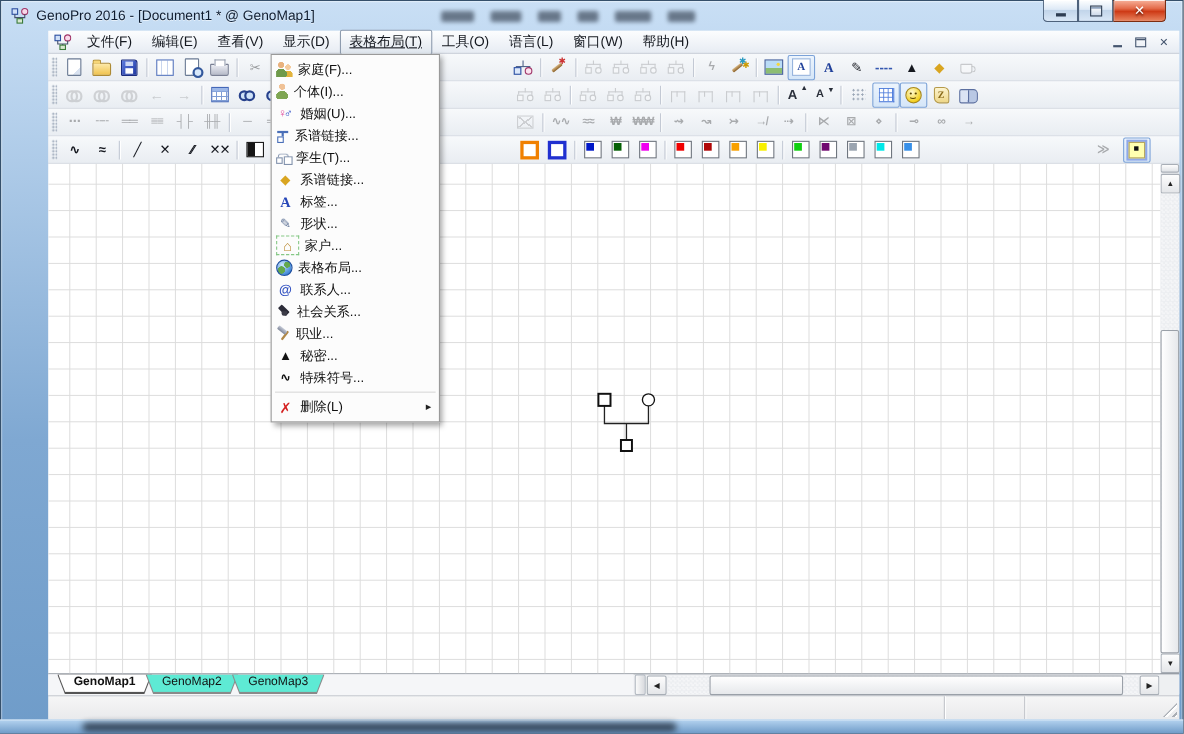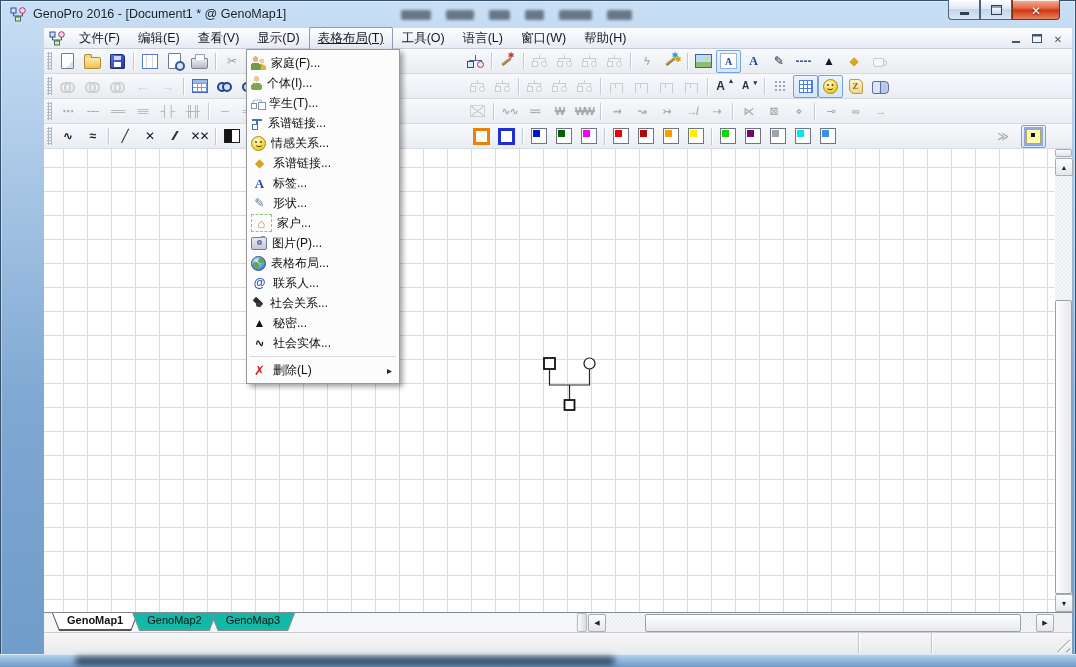--- a/index.html
+++ b/index.html
@@ -142,21 +142,21 @@
   .vsplit{height:6px;flex:none;background:linear-gradient(#fdfdfd,#dfe2e6);border:1px solid #a8aeb6;border-radius:2px;margin-bottom:1px;}
   .sbtn{width:16px;height:16px;flex:none;display:flex;align-items:center;justify-content:center;background:linear-gradient(#fdfdfd,#e4e6e9);border:1px solid #a8aeb6;border-radius:2px;color:#222;font-size:7px;}
   .sb-up::before{content:"▲";} .sb-down::before{content:"▼";} .sb-left::before{content:"◀";} .sb-right::before{content:"▶";}
   .vtrack{flex:1;position:relative;background:repeating-conic-gradient(#f4f5f7 0 25%,#eceef1 0 50%) 0 0/4px 4px;}
   .vthumb{position:absolute;top:124px;bottom:0;left:0;right:0;background:linear-gradient(90deg,#fff,#e6e8eb);border:1px solid #9aa0a8;border-radius:2px;}
   
   .tabrow{height:19px;flex:none;display:flex;align-items:center;background:#eef0f2;border-top:1px solid #848b94;}
   .tabs{width:524px;flex:none;display:flex;align-items:flex-start;height:100%;background:#f5f6f8;padding-left:8px;overflow:hidden;}
   .tab{height:17px;margin-left:-6px;padding:0 1px 1px;background:#8a8a8a;clip-path:polygon(0 0,100% 0,calc(100% - 7px) 100%,7px 100%);}
   .tab:first-child{margin-left:0;}
-  .tabin{display:block;height:15px;padding:1px 14px 0;background:#14b8a6;font-size:11px;line-height:13px;color:#111;clip-path:polygon(0 0,100% 0,calc(100% - 6.3px) 100%,6.3px 100%);white-space:nowrap;}
+  .tabin{display:block;height:15px;padding:1px 14px 0;background:#5eead4;font-size:11px;line-height:13px;color:#111;clip-path:polygon(0 0,100% 0,calc(100% - 6.3px) 100%,6.3px 100%);white-space:nowrap;}
   .tactive{background:#555;}
   .tactive .tabin{background:#fff;font-weight:bold;}
   .hsplit{width:8px;height:17px;flex:none;background:linear-gradient(90deg,#fafafa,#d8dade);border:1px solid #b4bac2;border-radius:2px;margin:0 1px;}
   .htrack{flex:1;position:relative;height:17px;background:repeating-conic-gradient(#f4f5f7 0 25%,#eceef1 0 50%) 0 0/4px 4px;margin:0 1px;}
   .hthumb{position:absolute;left:38px;width:374px;top:0;height:16px;background:linear-gradient(#fff,#e6e8eb);border:1px solid #9aa0a8;border-radius:2px;}
   .corner{width:18px;height:17px;flex:none;background:#eef0f2;}
   
   .statusbar{height:21px;flex:none;display:flex;background:linear-gradient(#f6f6f6,#e9eaec);border-top:1px solid #cacdd2;}
   .spanel{border-left:1px solid #c2c5ca;box-shadow:inset 1px 0 0 #fff;position:relative;}
   .spanel.flex1{flex:1;border-left:none;box-shadow:none;}
@@ -696,70 +696,70 @@
   <div class="menu" id="ctxmenu">
       <div class="mrow">
         <i class="mic mi-family"></i>
         <span class="mlabel">家庭(F)...</span>
       </div>
       <div class="mrow">
         <i class="mic mi-person"></i>
         <span class="mlabel">个体(I)...</span>
       </div>
       <div class="mrow">
+        <i class="mic mi-marriage"></i>
+        <span class="mlabel">婚姻(U)...</span>
+      </div>
+      <div class="mrow">
+        <i class="mic mi-pedigree"></i>
+        <span class="mlabel">系谱链接...</span>
+      </div>
+      <div class="mrow">
         <i class="mic mi-twins"></i>
         <span class="mlabel">孪生(T)...</span>
       </div>
       <div class="mrow">
-        <i class="mic mi-pedigree"></i>
-        <span class="mlabel">系谱链接...</span>
-      </div>
-      <div class="mrow">
-        <i class="mic mi-smiley"></i>
-        <span class="mlabel">情感关系...</span>
-      </div>
-      <div class="mrow">
         <i class="mic mi-g" style="color: rgb(217, 165, 32);">◆</i>
         <span class="mlabel">系谱链接...</span>
       </div>
       <div class="mrow">
         <i class="mic mi-g mi-A">A</i>
         <span class="mlabel">标签...</span>
       </div>
       <div class="mrow">
         <i class="mic mi-g" style="color: rgb(90, 111, 148);">✎</i>
         <span class="mlabel">形状...</span>
       </div>
       <div class="mrow">
         <i class="mic mi-house">⌂</i>
         <span class="mlabel">家户...</span>
       </div>
       <div class="mrow">
-        <i class="mic mi-pic"></i>
-        <span class="mlabel">图片(P)...</span>
-      </div>
-      <div class="mrow">
         <i class="mic mi-globe"></i>
         <span class="mlabel">表格布局...</span>
       </div>
       <div class="mrow">
         <i class="mic mi-g" style="color: rgb(48, 80, 192);">@</i>
         <span class="mlabel">联系人...</span>
       </div>
       <div class="mrow">
         <i class="mic mi-grad"></i>
         <span class="mlabel">社会关系...</span>
       </div>
       <div class="mrow">
+        <i class="mic mi-hammer"></i>
+        <span class="mlabel">职业...</span>
+      </div>
+      <div class="mrow">
         <i class="mic mi-g" style="color: rgb(17, 17, 17);">▲</i>
         <span class="mlabel">秘密...</span>
       </div>
       <div class="mrow">
         <i class="mic mi-g mi-wave" style="color: rgb(17, 17, 17);">∿</i>
-        <span class="mlabel">社会实体...</span>
+        <span class="mlabel">特殊符号...</span>
       </div>
       <div class="msep"></div>
       <div class="mrow">
         <i class="mic mi-g mi-del" style="color: rgb(212, 32, 32);">✗</i>
         <span class="mlabel">删除(L)</span>
         <i class="marr">▸</i>
       </div>
     </div>
 </div>
 

